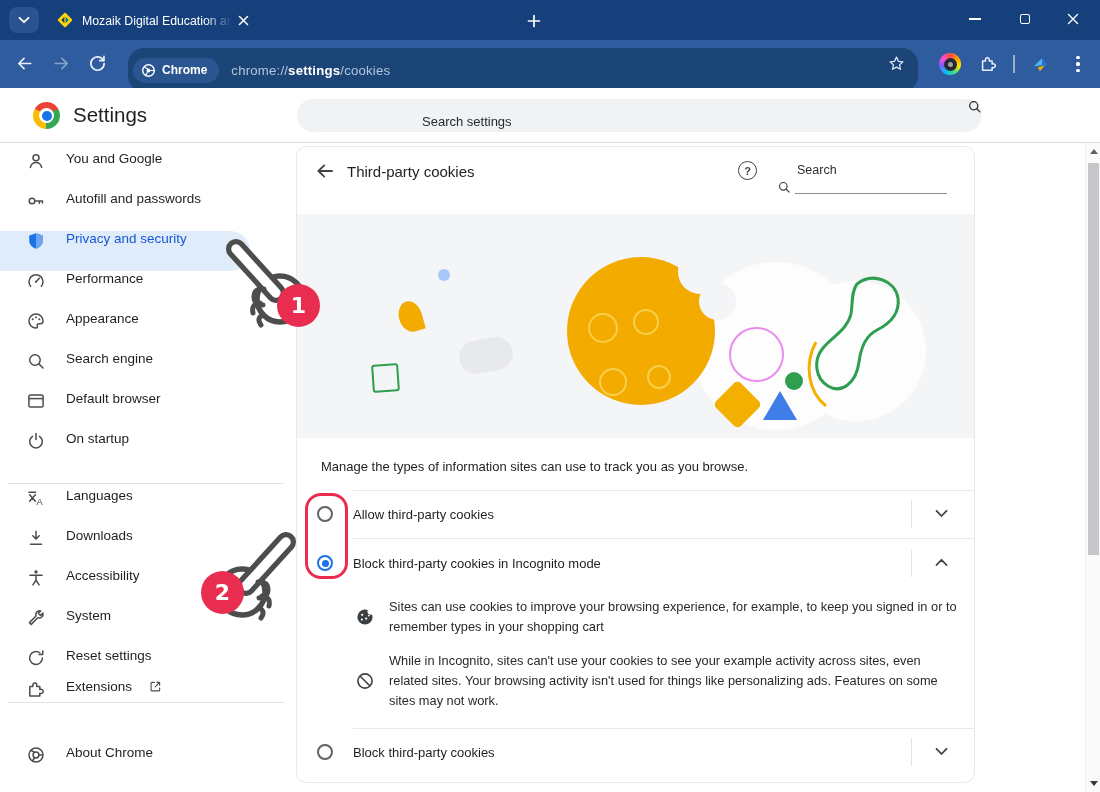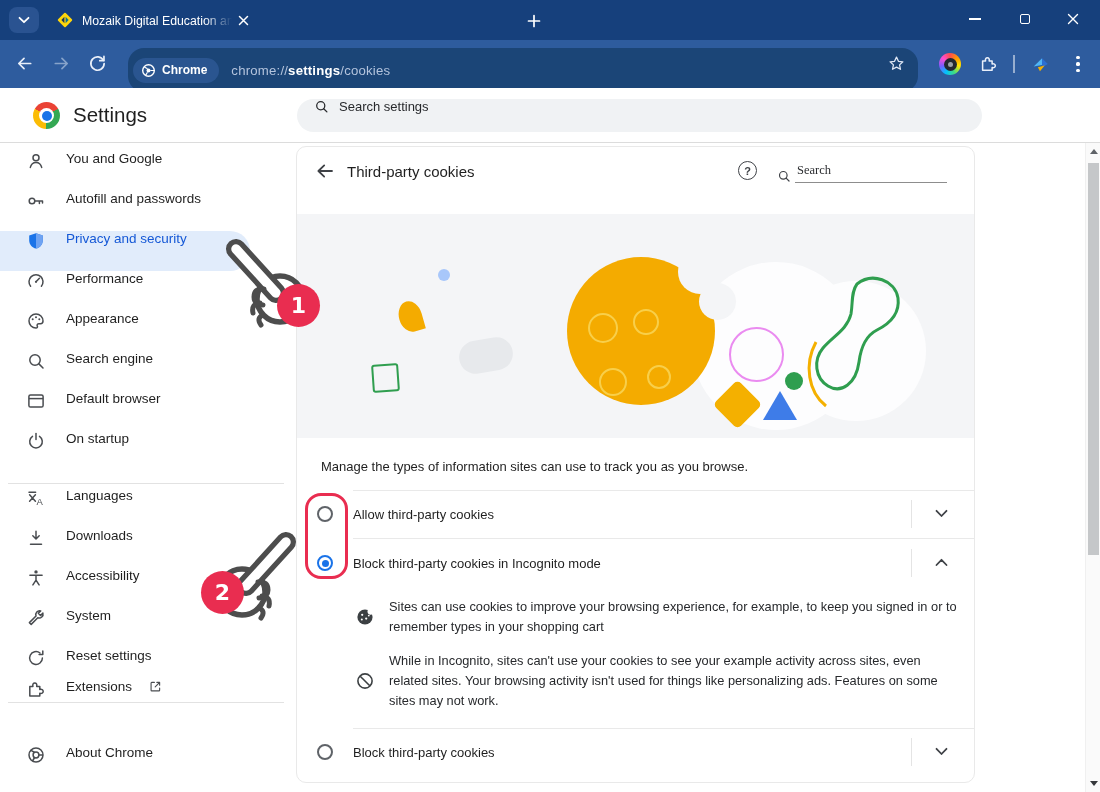--- a/index.html
+++ b/index.html
@@ -48,21 +48,21 @@
   .kebab { position:absolute; left:1071px; top:13px; width:14px; height:22px; display:flex; flex-direction:column; align-items:center; justify-content:center; gap:3px; }
   .kdot { width:3.2px; height:3.2px; border-radius:50%; background:#fff; }
 
   
   .appheader { position:absolute; left:0; top:88px; width:1100px; height:55px; background:#fff; border-bottom:1px solid #dcdcdc; }
   .glogo { position:absolute; left:33px; top:14px; width:27px; height:27px; border-radius:50%;
     background:conic-gradient(from 60deg, #34a853 0 120deg, #fbbc05 0 240deg, #ea4335 0 360deg); }
   .glogo::before { content:""; position:absolute; inset:6px; border-radius:50%; background:#fff; }
   .glogo::after { content:""; position:absolute; inset:8.5px; border-radius:50%; background:#1a73e8; }
   .apptitle { position:absolute; left:73px; top:15px; font-size:20.5px; color:#1f1f1f; }
-  .searchpill { position:absolute; left:297px; top:11px; width:685px; height:33px; border-radius:17px; background:#f0f2f4; display:flex; align-items:flex-start; }
+  .searchpill { position:absolute; left:297px; top:11px; width:685px; height:33px; border-radius:17px; background:#f0f2f4; display:flex; align-items:flex-end;flex-direction:column; }
   .searchpill input { border:none; outline:none; background:transparent; font-family:inherit; font-size:13px; color:#202124; width:560px; margin-left:10px; }
   .searchpill input::placeholder { color:#27292c; opacity:1; }
   .spico { margin-left:17px; display:flex; }
 
   
   .appbody { position:absolute; left:0; top:143px; width:1100px; height:649px; background:#fff; }
 
   
   .sidebar { position:absolute; left:0; top:0; width:292px; height:649px; }
   .srow { position:absolute; left:0; width:292px; height:40px; display:flex; align-items:flex-start; cursor:default; }
@@ -72,21 +72,21 @@
   .srow.sel .slabel { color:#1558d6; font-weight:500; }
   .sdiv { position:absolute; left:8px; width:276px; height:1px; background:#e2e2e2; }
   .extlink { position:relative; margin-left:16px; z-index:1; }
 
   
   .card { position:absolute; left:296px; top:3px; width:679px; height:637px; background:#fff; border:1px solid #e9e9e9; border-radius:10px; overflow:hidden; }
   .cback { position:absolute; left:18px; top:14px; }
   .ctitle { position:absolute; left:50px; top:16px; font-size:15px; color:#1f1f1f; }
   .chelp { position:absolute; left:441px; top:14px; width:19px; height:19px; border:1.5px solid #3f4247; border-radius:50%; display:flex; align-items:center; justify-content:center; font-size:11px; font-weight:bold; color:#3f4247; }
   .csearch { position:absolute; left:480px; top:15px; display:flex; align-items:flex-end; gap:4px; }
-  .csearch input { border:none; outline:none; background:transparent; border-bottom:1px solid #8d8d8d; width:152px; font-family:Liberation Serif, serif; font-size:12.5px; color:#202124; padding:1px 2px 4px 2px; }
+  .csearch input { border:none; outline:none; background:transparent; border-bottom:1px solid #8d8d8d; width:152px; font-family:Liberation Sans, sans-serif; font-size:12.5px; color:#202124; padding:1px 2px 16px 2px; }
   .csearch input::placeholder { color:#2c2e31; opacity:1; }
 
   .banner { position:absolute; left:0; top:67px; width:677px; height:224px; background:#f4f5f7; overflow:hidden; }
   .shape { position:absolute; }
   .wcircle { border-radius:50%; background:#fdfdfe; }
   .cookie { left:270px; top:43px; width:148px; height:148px; border-radius:50%; background:#f4ab00; }
   .bite { border-radius:50%; background:#f4f5f7; }
   .chipring { border-radius:50%; border:2.5px solid #f8cf4a; }
   .bluedot { left:141px; top:55px; width:12px; height:12px; border-radius:50%; background:#a8c7fa; }
   .tear { left:102px; top:87px; width:23px; height:31px; background:#f4ab00; border-radius:50% 50% 0 50%; transform:rotate(-16deg); }

